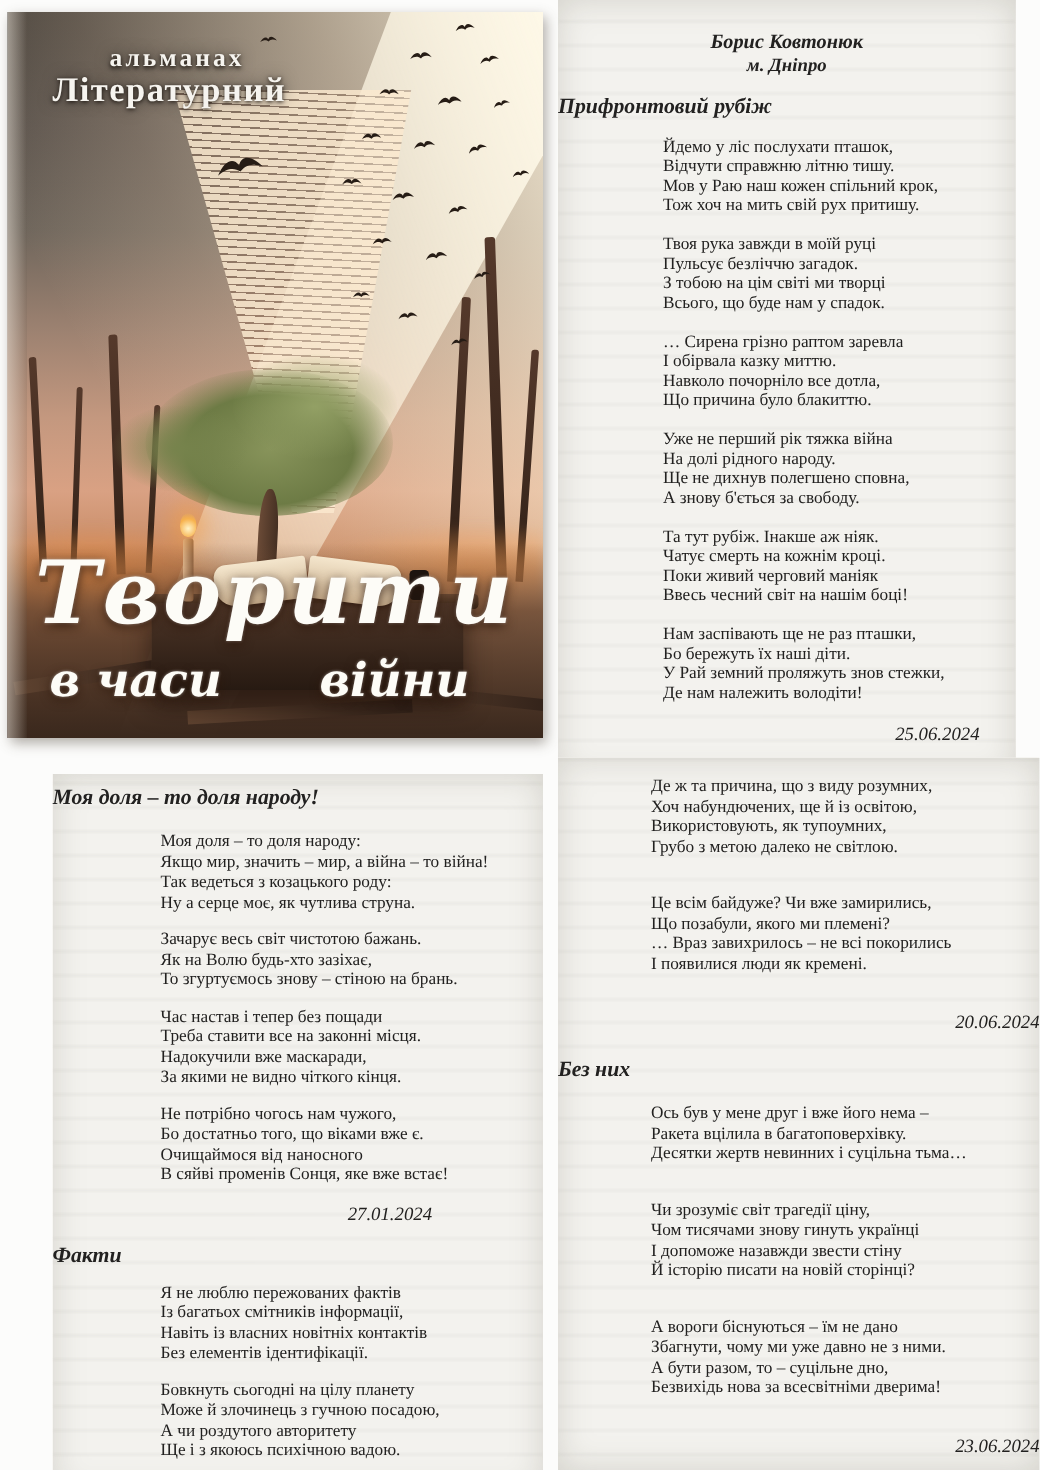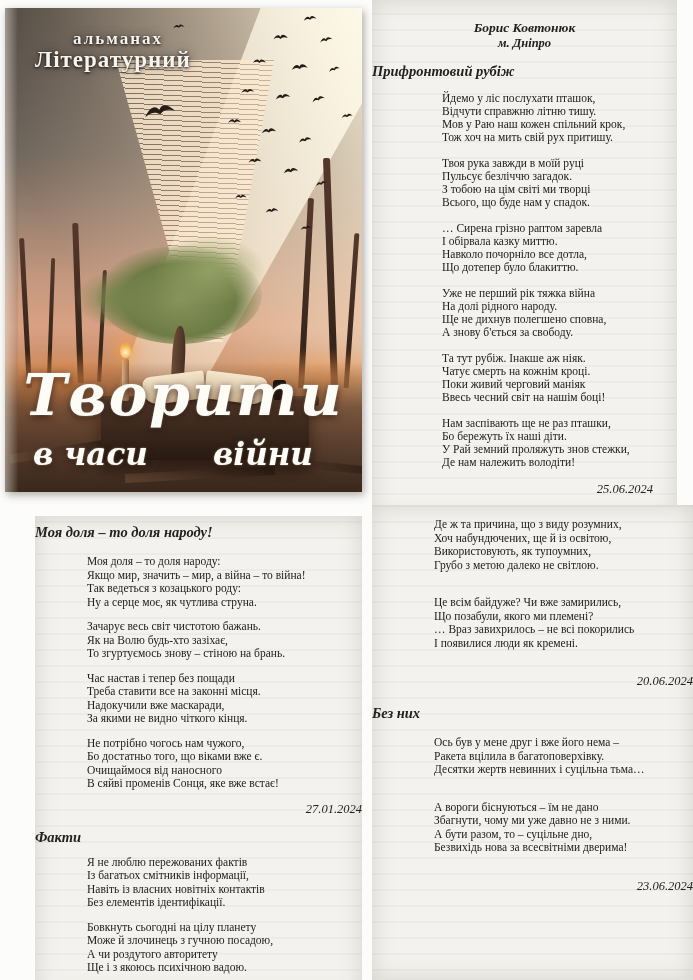--- a/index.html
+++ b/index.html
@@ -38,23 +38,23 @@
   .page.tr{left:372px;top:0;width:305px;height:520px;}
   .page.tr .page-inner{padding-top:20px;}
   .page.tr .poem-title{margin-top:12px;}
   .page.tr .poem-body{margin-top:12px;padding-left:70px;}
   .page.tr .poem-date{margin-top:8px;padding-right:24px;}
 
   
   .page.bl{left:35px;top:516px;width:327px;height:480px;}
   .page.bl .page-inner{padding-top:8px;}
   .page.bl .poem-body{margin-top:14px;padding-left:52px;}
-  .page.bl .stanza{margin-bottom:11px;}
+  .page.bl .stanza{margin-bottom:11px;margin-left:20px;}
   .page.bl .poem-line{line-height:13.5px;}
-  .page.bl .poem-date{margin-top:6px;}
+  .page.bl .poem-date{margin-top:6px;padding-right:74px;}
   .page.bl .poem-title.second{margin-top:12px;}
   .page.bl .poem-body.second{margin-top:10px;}
 
   
   .page.br{left:372px;top:505px;width:321px;height:475px;}
   .page.br .page-inner{padding-top:13px;}
   .page.br .poem-body{padding-left:62px;}
   .page.br .stanza{margin-bottom:24px;}
   .page.br .poem-line{line-height:13.5px;}
   .page.br .poem-date{}
@@ -221,21 +221,21 @@
           <div class="stanza">
             <div class="poem-line">Твоя рука завжди в моїй руці</div>
             <div class="poem-line">Пульсує безліччю загадок.</div>
             <div class="poem-line">З тобою на цім світі ми творці</div>
             <div class="poem-line">Всього, що буде нам у спадок.</div>
           </div>
           <div class="stanza">
             <div class="poem-line">… Сирена грізно раптом заревла</div>
             <div class="poem-line">І обірвала казку миттю.</div>
             <div class="poem-line">Навколо почорніло все дотла,</div>
-            <div class="poem-line">Що дотепер було блакиттю.</div>
+            <div class="poem-line">Що причина було блакиттю.</div>
           </div>
           <div class="stanza">
             <div class="poem-line">Уже не перший рік тяжка війна</div>
             <div class="poem-line">На долі рідного народу.</div>
             <div class="poem-line">Ще не дихнув полегшено сповна,</div>
             <div class="poem-line">А знову б'ється за свободу.</div>
           </div>
           <div class="stanza">
             <div class="poem-line">Та тут рубіж. Інакше аж ніяк.</div>
             <div class="poem-line">Чатує смерть на кожнім кроці.</div>
@@ -320,20 +320,26 @@
         </div>
       <div class="poem-date">20.06.2024</div>
       <div class="poem-title">Без них</div>
       <div class="poem-body second">
           <div class="stanza">
             <div class="poem-line">Ось був у мене друг і вже його нема –</div>
             <div class="poem-line">Ракета вцілила в багатоповерхівку.</div>
             <div class="poem-line">Десятки жертв невинних і суцільна тьма…</div>
           </div>
           <div class="stanza">
+            <div class="poem-line">Чи зрозуміє світ трагедії ціну,</div>
+            <div class="poem-line">Чом тисячами знову гинуть українці</div>
+            <div class="poem-line">І допоможе назавжди звести стіну</div>
+            <div class="poem-line">Й історію писати на новій сторінці?</div>
+          </div>
+          <div class="stanza">
             <div class="poem-line">А вороги біснуються – їм не дано</div>
             <div class="poem-line">Збагнути, чому ми уже давно не з ними.</div>
             <div class="poem-line">А бути разом, то – суцільне дно,</div>
             <div class="poem-line">Безвихідь нова за всесвітніми дверима!</div>
           </div>
         </div>
       <div class="poem-date last">23.06.2024</div>
     </div>
   </div>
 

